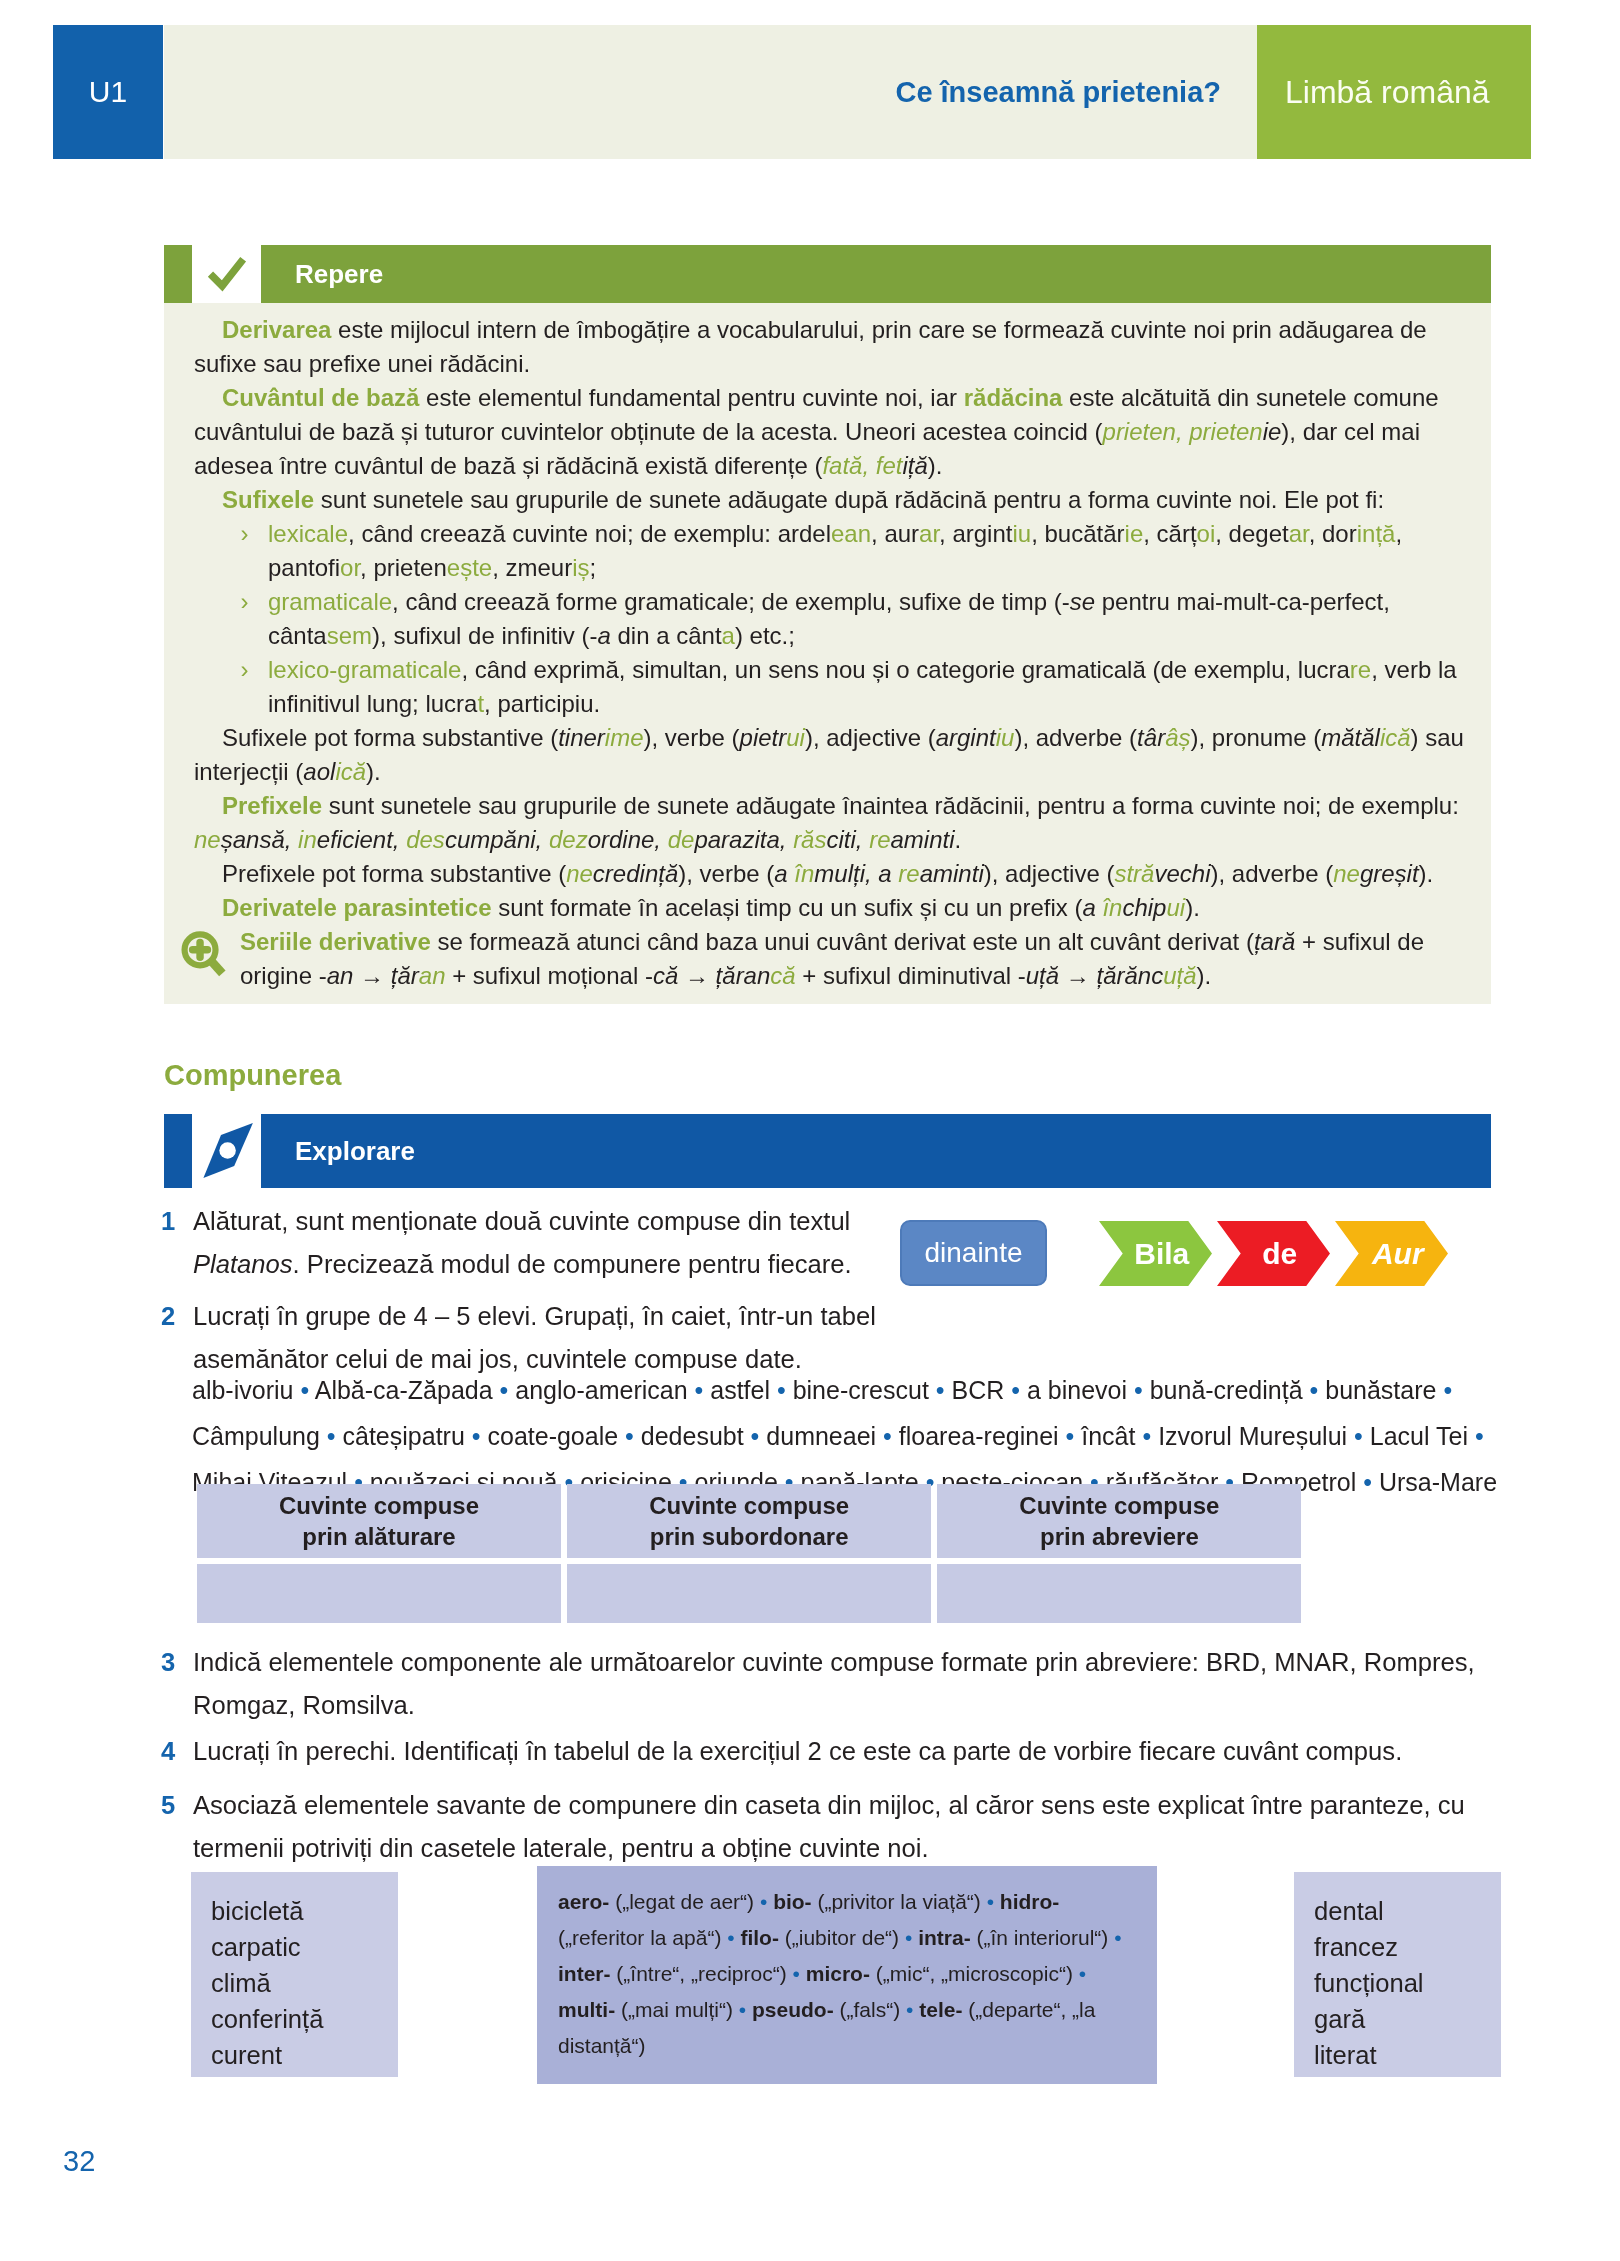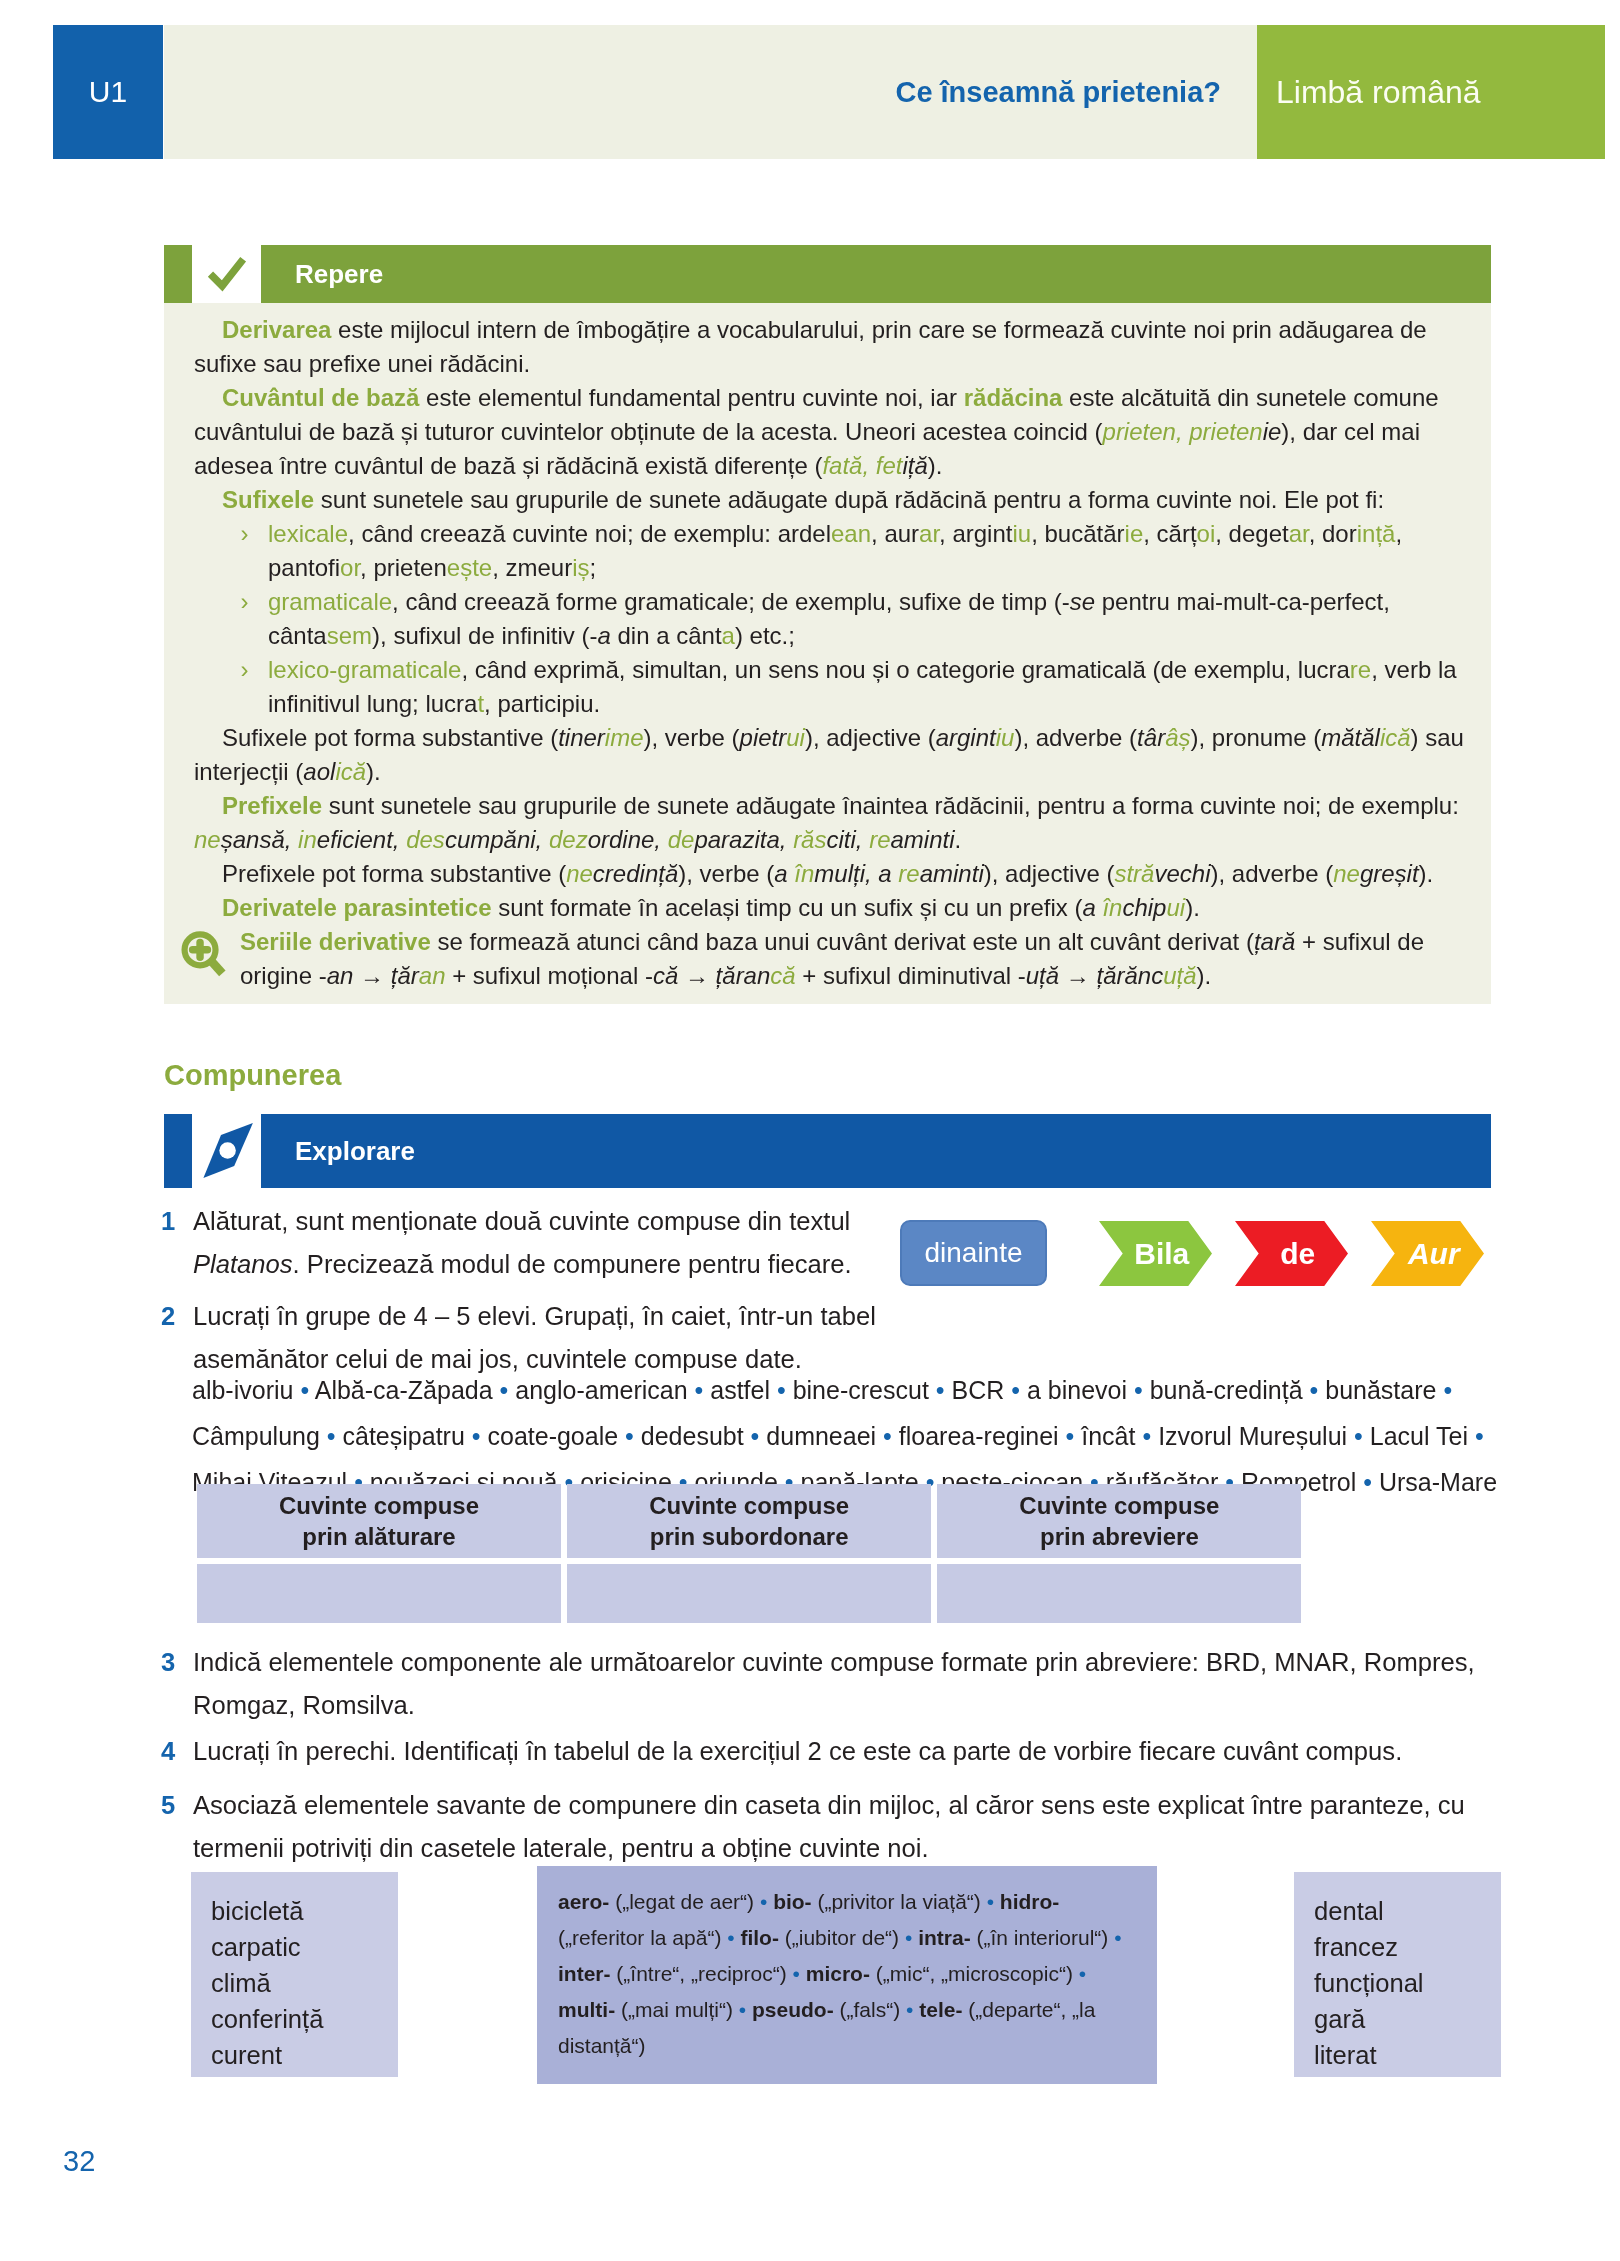--- a/index.html
+++ b/index.html
@@ -4,22 +4,22 @@
 <style>
   html,body{margin:0;padding:0;background:#ffffff;}
   body{width:1620px;height:2261px;position:relative;font-family:"Liberation Sans",sans-serif;color:#231f20;}
   .abs{position:absolute;margin-left:16px;}
   
   .u1-box{left:37px;top:25px;width:110px;height:134px;background:#1261ab;color:#ffffff;
           display:flex;align-items:center;justify-content:center;font-size:30px;}
   .band-mid{left:148px;top:25px;width:1093px;height:134px;background:#eef0e3;
             display:flex;align-items:center;justify-content:flex-end;box-sizing:border-box;padding-right:36px;}
   .band-title{color:#1464ad;font-weight:bold;font-size:29px;}
-  .band-tab{left:1241px;top:25px;width:348px;height:134px;background:#93b93e;color:#fbfdf2;
-            display:flex;align-items:center;box-sizing:border-box;padding-left:19px;font-size:32px;font-weight:300;}
+  .band-tab{left:1241px;top:25px;width:274px;height:134px;background:#93b93e;color:#fbfdf2;
+            display:flex;align-items:center;box-sizing:border-box;padding-left:28px;font-size:32px;font-weight:300;}
   
   .rep-strip{left:148px;top:245px;width:29px;height:58px;background:#7da23c;}
   .rep-check{left:176px;top:245px;width:69px;height:58px;background:#ffffff;
              display:flex;align-items:center;justify-content:center;}
   .rep-bar{left:245px;top:245px;width:1230px;height:58px;background:#7da23c;color:#ffffff;
            display:flex;align-items:center;box-sizing:border-box;padding-left:34px;font-weight:bold;font-size:26px;}
   .rep-body{left:148px;top:303px;width:1327px;background:#f0f1e5;box-sizing:border-box;
             padding:10px 21px 11.2px 30px;font-size:24px;line-height:34px;}
   .rep-body p{margin:0;text-indent:28px;}
   .rep-body ul{list-style:none;margin:0;padding:0 0 0 74px;}
@@ -40,21 +40,21 @@
   .exp-bar{left:245px;top:1114px;width:1230px;height:74px;background:#1058a5;color:#ffffff;
            display:flex;align-items:center;box-sizing:border-box;padding-left:34px;font-weight:bold;font-size:26px;}
   
   .ex{left:145px;font-size:25.6px;line-height:43px;}
   .ex .num{position:absolute;left:0;top:0;color:#1464ad;font-weight:bold;}
   .ex .txt{display:block;margin-left:32px;}
   
   .dinainte{left:884px;top:1220px;width:147px;height:66px;background:#5b87c5;border:2.5px solid #4d7ab9;
             border-radius:10px;box-sizing:border-box;display:flex;align-items:center;justify-content:center;
             color:#ffffff;font-size:28px;}
-  .chevrons{left:1083px;top:1221px;display:flex;gap:23px;}
+  .chevrons{left:1083px;top:1221px;display:flex;gap:5px;}
   .chevron{width:113px;height:65px;display:flex;align-items:center;justify-content:center;
            color:#ffffff;font-size:30px;font-weight:bold;padding-left:12.5px;box-sizing:border-box;
            clip-path:polygon(0% 0%,79% 0%,100% 50%,79% 100%,0% 100%,21% 50%);}
   
   .wordlist{left:176px;top:1367px;width:1306px;font-size:25px;line-height:46px;}
   
   .tbl{left:181px;top:1484px;width:1307px;}
   .tbl-row{display:flex;gap:6.2px;}
   .tbl-row + .tbl-row{margin-top:6.2px;}
   .cell{width:364px;background:#c6cae4;box-sizing:border-box;}

